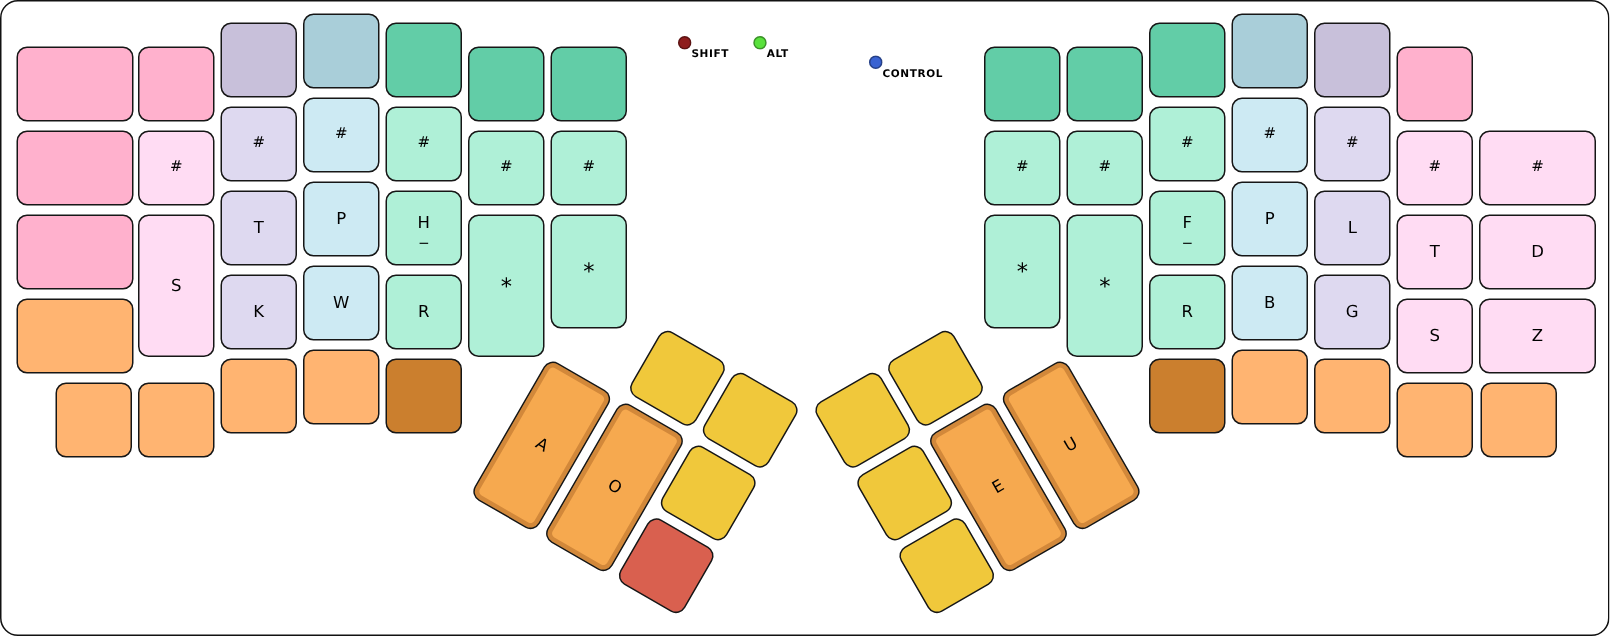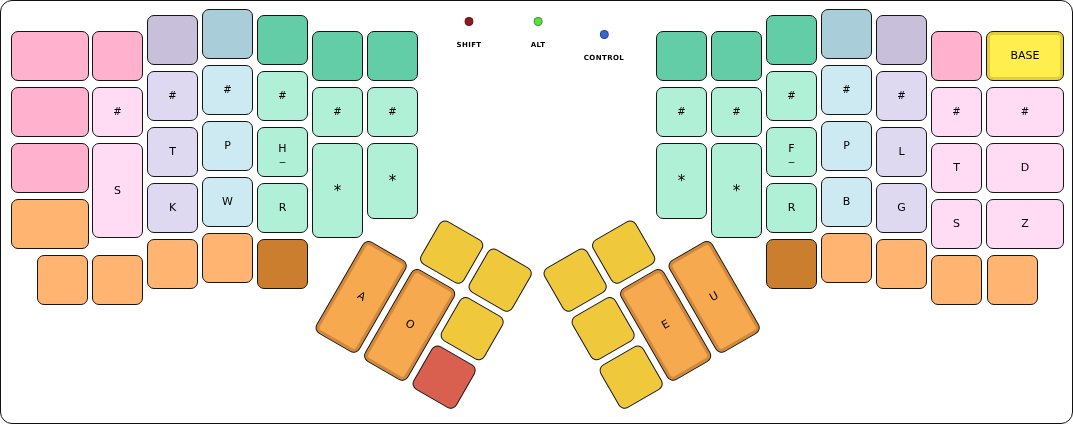--- a/index.html
+++ b/index.html
@@ -30,21 +30,20 @@
   .thumb-cluster {
     position: absolute;
     width: 170px;
     height: 170px;
     transform-origin: 0 0;
   }
   .legend { position: absolute; left: 0; top: 0; width: 100%; height: 60px; }
   .legend-item {
     position: absolute;
     display: flex;
-    flex-direction: column;
     align-items: center;
     transform: translateX(-50%);
   }
   .legend-dot {
     width: 9px; height: 9px;
     border-radius: 50%;
     border: 1px solid rgba(0,0,0,0.35);
   }
   .legend-label {
     margin-top: 15px;
@@ -57,21 +56,21 @@
 </style>
 </head>
 <body>
 
 <div class="canvas">
   <div class="legend">
       <div class="legend-item" style="left: 468px; top: 16px;">
         <span class="legend-dot" style="background: rgb(142, 28, 28);"></span>
         <span class="legend-label">SHIFT</span>
       </div>
-      <div class="legend-item" style="left: 537px; top: 16px;">
+      <div class="legend-item" style="left: 513px; top: 16px;">
         <span class="legend-dot" style="background: rgb(89, 225, 60);"></span>
         <span class="legend-label">ALT</span>
       </div>
       <div class="legend-item" style="left: 603px; top: 29px;">
         <span class="legend-dot" style="background: rgb(58, 99, 210);"></span>
         <span class="legend-label">CONTROL</span>
       </div>
     </div>
   <div class="board">
       <div class="key" style="left: 10px; top: 30px; width: 78px; height: 50px; background: rgb(255, 177, 205);"></div>
@@ -182,23 +181,20 @@
       </div>
       <div class="key" style="left: 930px; top: 30px; width: 51px; height: 50px; background: rgb(255, 177, 205);"></div>
       <div class="key" style="left: 930px; top: 86px; width: 51px; height: 50px; background: rgb(255, 220, 243);">
         <span class="klabel" style="font-size: 10px;">#</span>
       </div>
       <div class="key" style="left: 930px; top: 142px; width: 51px; height: 50px; background: rgb(255, 220, 243);">
         <span class="klabel">T</span>
       </div>
       <div class="key" style="left: 930px; top: 198px; width: 51px; height: 50px; background: rgb(255, 220, 243);">
         <span class="klabel">S</span>
-      </div>
-      <div class="key" style="left: 985px; top: 30px; width: 78px; height: 50px; background: rgb(255, 238, 78); box-shadow: rgb(227, 207, 55) 0px 0px 0px 3px inset;">
-        <span class="klabel">BASE</span>
       </div>
       <div class="key" style="left: 985px; top: 86px; width: 78px; height: 50px; background: rgb(255, 220, 243);">
         <span class="klabel" style="font-size: 10px;">#</span>
       </div>
       <div class="key" style="left: 985px; top: 142px; width: 78px; height: 50px; background: rgb(255, 220, 243);">
         <span class="klabel">D</span>
       </div>
       <div class="key" style="left: 985px; top: 198px; width: 78px; height: 50px; background: rgb(255, 220, 243);">
         <span class="klabel">Z</span>
       </div>

